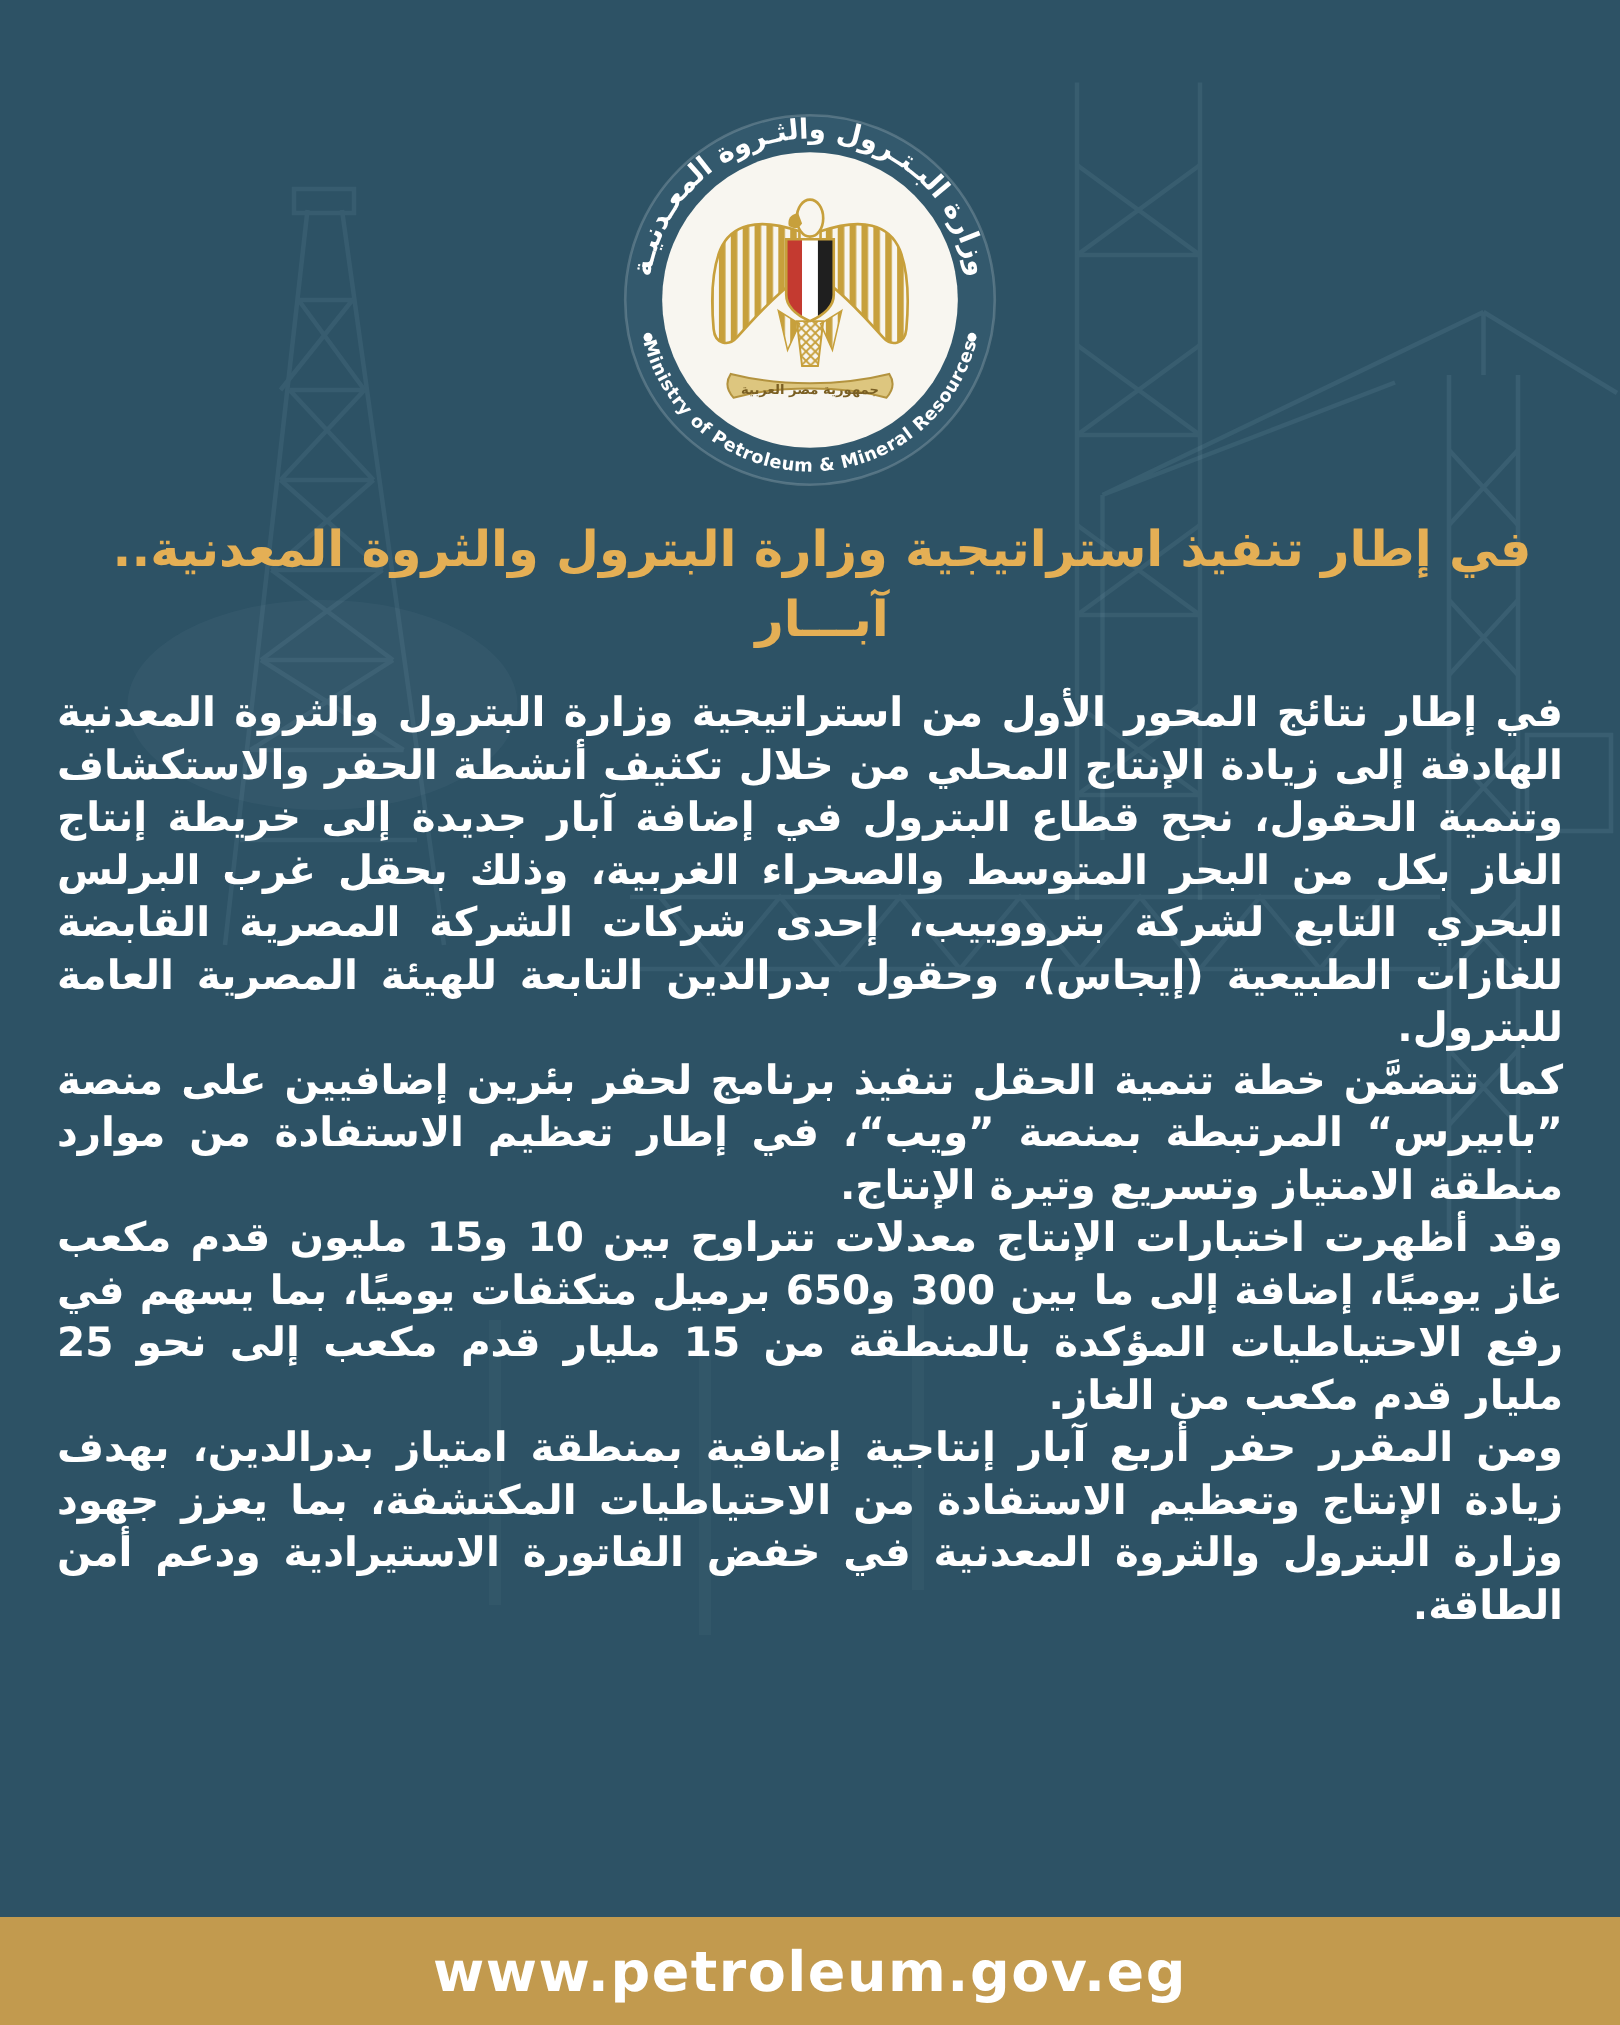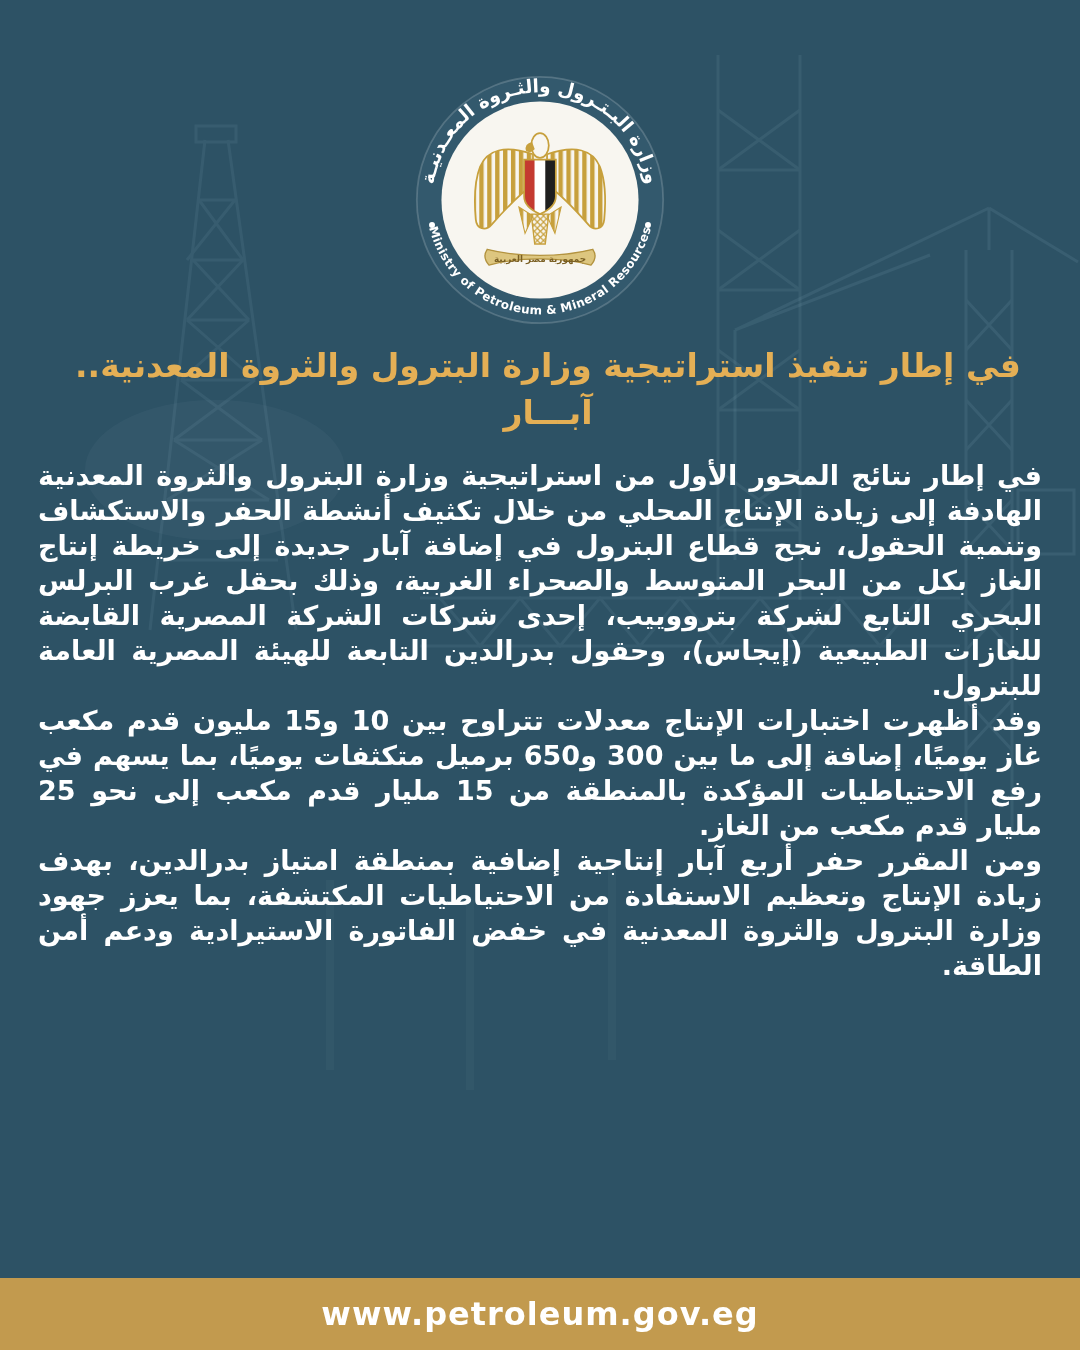--- a/index.html
+++ b/index.html
@@ -42,21 +42,21 @@
     font-size:27px;line-height:35px;
   }
   .body-text p{margin:0;text-align:justify;text-align-last:right;}
 
   .footer{
     position:absolute;left:0;right:0;bottom:0;height:72px;
     background:var(--footer-gold);
     display:flex;align-items:center;justify-content:center;
   }
   .footer span{
-    color:#ffffff;font-weight:bold;font-size:32px;letter-spacing:1px;
+    color:#ffffff;font-weight:bold;font-size:37px;letter-spacing:1px;
     font-family:"DejaVu Sans","Liberation Sans",sans-serif;
   }
 </style>
 </head>
 <body>
 
 <div class="poster">
 
   <svg class="bg-art" viewBox="0 0 1080 1350" fill="none">
     <g stroke="var(--art)" stroke-width="3" opacity="0.10">
@@ -129,20 +129,21 @@
       </g>
     </svg>
   </div>
 
   <div class="headline">
     <div>في إطار تنفيذ استراتيجية وزارة البترول والثروة المعدنية.. آبـــار</div>
   </div>
 
   <div class="body-text">
     <p>في إطار نتائج المحور الأول من استراتيجية وزارة البترول والثروة المعدنية الهادفة إلى زيادة الإنتاج المحلي من خلال تكثيف أنشطة الحفر والاستكشاف وتنمية الحقول، نجح قطاع البترول في إضافة آبار جديدة إلى خريطة إنتاج الغاز بكل من البحر المتوسط والصحراء الغربية، وذلك بحقل غرب البرلس البحري التابع لشركة بترووييب، إحدى شركات الشركة المصرية القابضة للغازات الطبيعية (إيجاس)، وحقول بدرالدين التابعة للهيئة المصرية العامة للبترول.</p>
+    <p>كما تتضمَّن خطة تنمية الحقل تنفيذ برنامج لحفر بئرين إضافيين على منصة ”بابيرس“ المرتبطة بمنصة ”ويب“، في إطار تعظيم الاستفادة من موارد منطقة الامتياز وتسريع وتيرة الإنتاج.</p>
     <p>وقد أظهرت اختبارات الإنتاج معدلات تتراوح بين 10 و15 مليون قدم مكعب غاز يوميًا، إضافة إلى ما بين 300 و650 برميل متكثفات يوميًا، بما يسهم في رفع الاحتياطيات المؤكدة بالمنطقة من 15 مليار قدم مكعب إلى نحو 25 مليار قدم مكعب من الغاز.</p>
     <p>ومن المقرر حفر أربع آبار إنتاجية إضافية بمنطقة امتياز بدرالدين، بهدف زيادة الإنتاج وتعظيم الاستفادة من الاحتياطيات المكتشفة، بما يعزز جهود وزارة البترول والثروة المعدنية في خفض الفاتورة الاستيرادية ودعم أمن الطاقة.</p>
   </div>
 
   <div class="footer">
     <span>www.petroleum.gov.eg</span>
   </div>
 
 </div>
 

